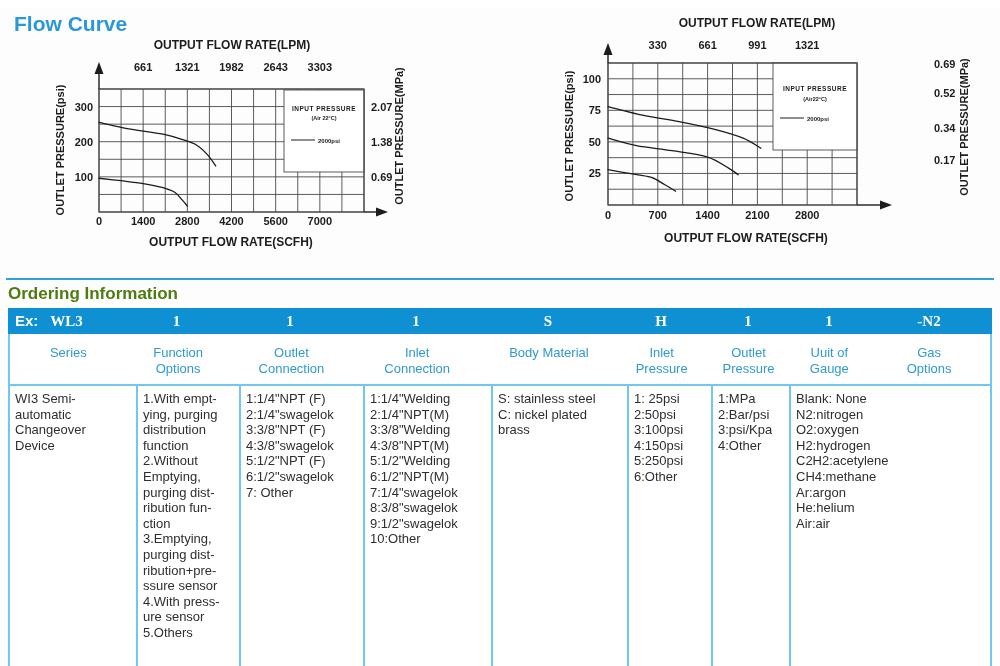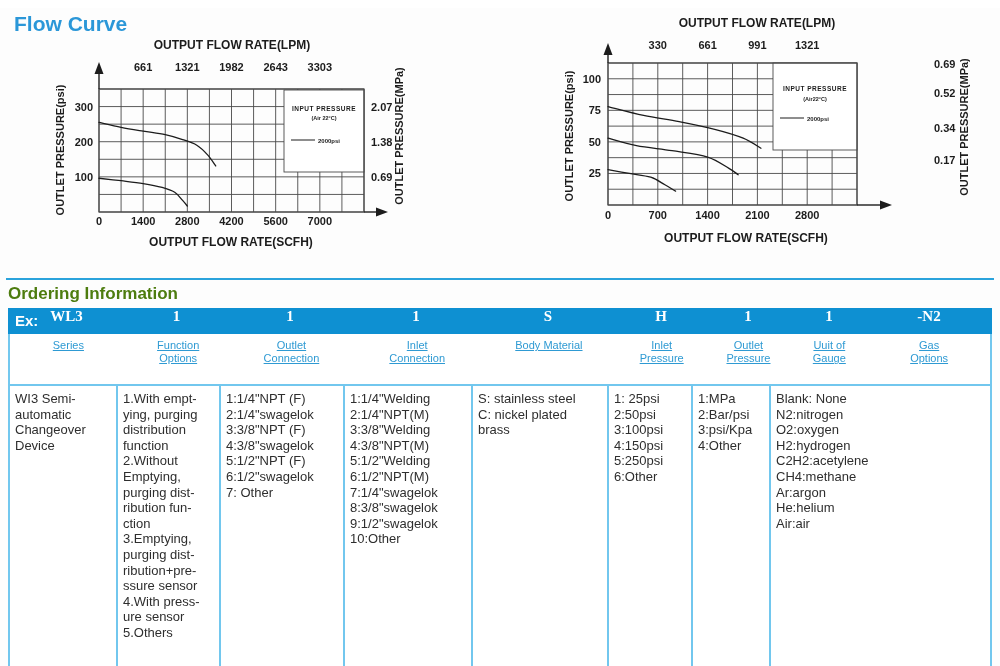--- a/index.html
+++ b/index.html
@@ -8,39 +8,38 @@
     font-family:"Liberation Sans",sans-serif;color:#2e2e2e;margin-top:8px;
   }
   .flow-title{
     position:absolute;left:14px;top:4px;font-size:21px;font-weight:bold;color:#2b97d8;z-index:3;
   }
   .charts-svg{position:absolute;left:0;top:0;z-index:1;}
   .rule-top{position:absolute;left:6px;top:270px;width:988px;height:2px;background:#2aa3dc;}
   .ordering-title{position:absolute;left:8px;top:276px;font-size:17px;font-weight:bold;color:#4d7c0f;}
   .order-table{position:absolute;left:8px;top:300px;width:984px;}
   .code-row{
-    position:relative;display:flex;height:26px;align-items:flex-start;background:#0e90d2;
+    position:relative;display:flex;height:26px;align-items:center;background:#0e90d2;
     color:#ffffff;font-weight:bold;font-size:15px;
   }
   .ex-prefix{position:absolute;left:7px;top:4px;}
   .code-cell{text-align:center;font-family:Liberation Serif, serif;}
   .grid-body{border-left:2px solid #72c7ee;border-right:2px solid #72c7ee;border-bottom:3px solid #1e9cd8;}
   .label-row{display:flex;height:50px;background:#ffffff;}
   .label-cell{
-    text-align:center;color:#2e9ad3;font-size:11px;line-height:1.22;padding-top:5px;
+    text-align:center;color:#2e9ad3;font-size:13px;line-height:1.22;padding-top:11px;
     white-space:pre-line;
-    text-decoration:underline;
   }
   .body-row{display:flex;height:281px;background:#ffffff;border-top:2px solid #72c7ee;}
   .body-cell{
     font-size:13px;line-height:1.2;padding:5px 3px 0 5px;color:#2e2e2e;
     white-space:pre-line;border-left:2px solid #72c7ee;box-sizing:border-box;overflow:hidden;
   }
   .body-cell:first-child{border-left:none;}
-  .c1{width:106px;} .c2{width:103px;} .c3{width:124px;} .c4{width:128px;}
+  .c1{width:126px;} .c2{width:103px;} .c3{width:124px;} .c4{width:128px;}
   .c5{width:136px;} .c6{width:90px;} .c7{width:84px;} .c8{width:78px;} .c9{width:122px;}
   .code-row .c1,.label-row .c1{width:117px;}
 </style>
 </head>
 <body>
 
 <div class="page">
 
   <div class="flow-title">Flow Curve</div>
 

